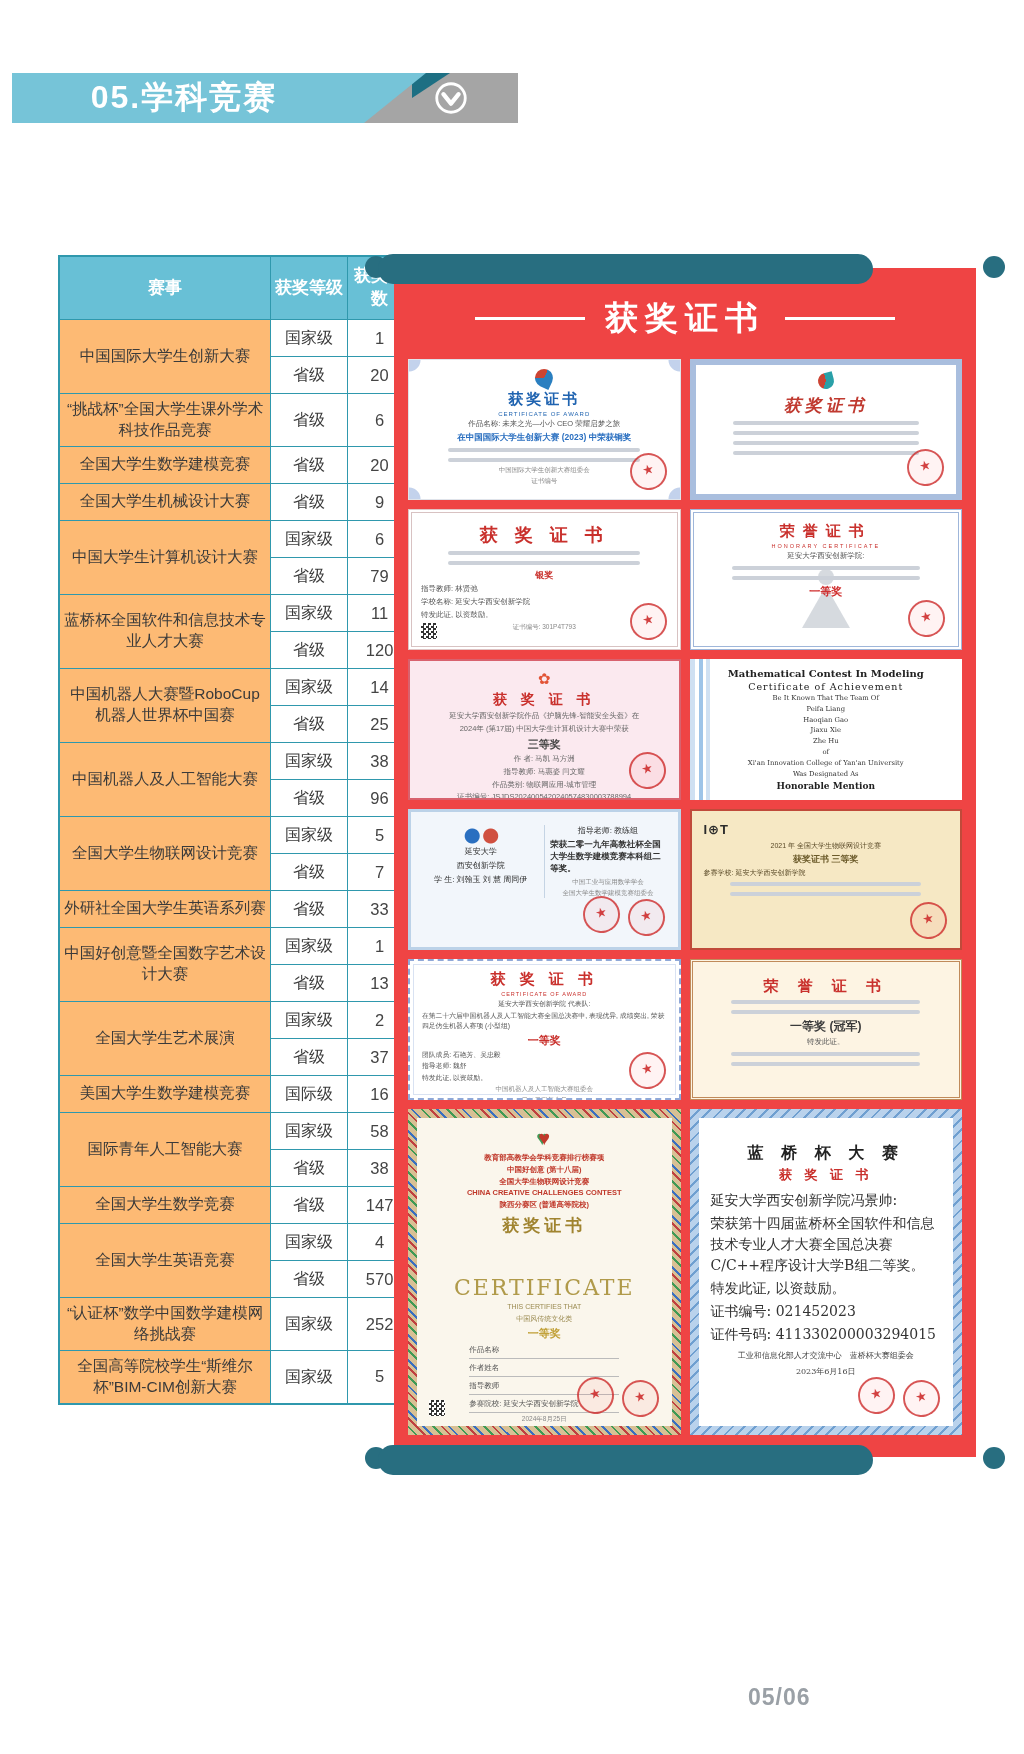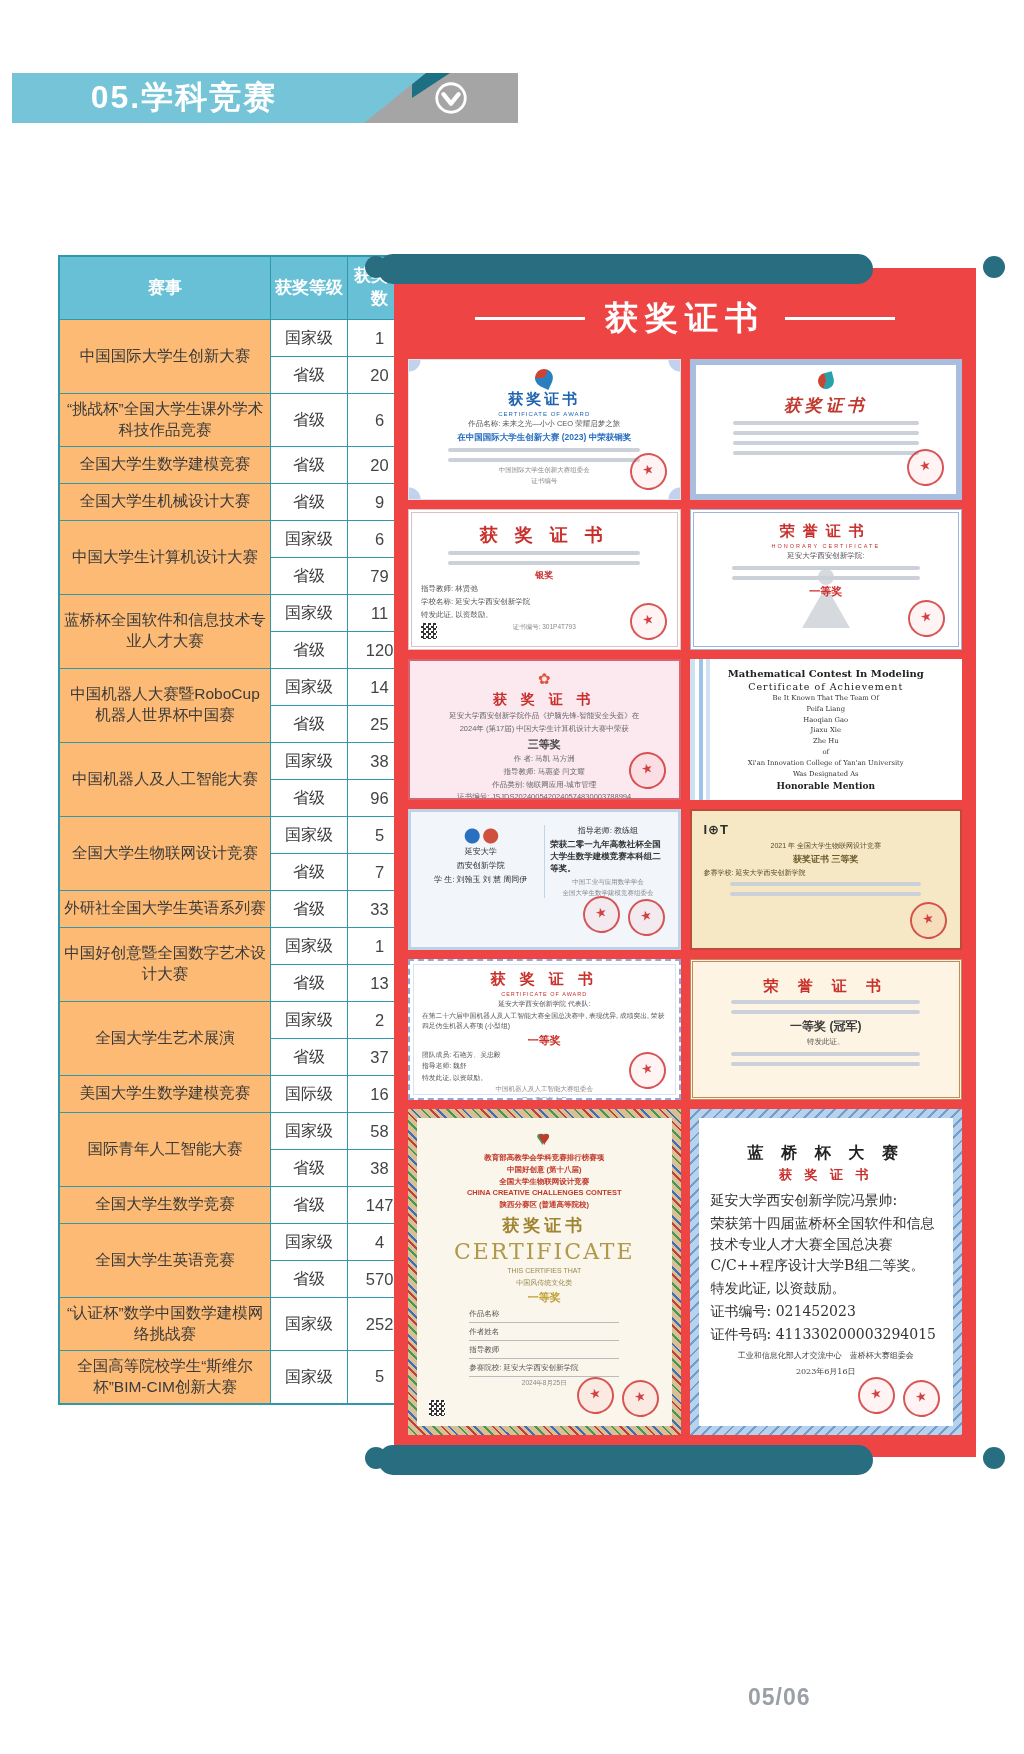--- a/index.html
+++ b/index.html
@@ -142,21 +142,21 @@
   .v9 .cl2{align-self:flex-start;}
 
   .v10{background:#fdf4e3;border:3px double #c08a5a;}
   .v10 .ctitle{color:#c9302c;font-family:"DejaVu Serif",serif;font-size:15px;letter-spacing:7px;margin-top:6px;}
   .v10 .caward{color:#3a3a3a;font-size:12px;}
 
   .v11{border:9px solid;background:#faf6ec;
        border-image:repeating-linear-gradient(45deg,#d8c094 0 5px,#3f9a55 5px 7px,#d8c094 7px 11px,#c04040 11px 13px,#d8c094 13px 16px,#3a6fc0 16px 18px) 9;}
   .v11 .ctop{font-size:7.5px;color:#c0392b;font-weight:bold;line-height:1.3;}
   .v11 .ctitle{color:#a08430;font-size:17px;letter-spacing:4px;margin-top:2px;}
-  .v11 .csub{font-family:"DejaVu Serif",serif;font-size:22px;color:#b09a4a;letter-spacing:2px;}
+  .v11 .csub{font-family:"DejaVu Serif",serif;font-size:22px;color:#b09a4a;letter-spacing:2px;margin-top:36px;}
   .v11 .cline{font-size:7px;color:#9a8a50;}
   .v11 .caward{color:#c2a23a;font-size:11px;}
   .v11 .cl2{font-size:7.5px;color:#555;border-bottom:1px solid #bbb;width:65%;text-align:left;padding:2px 0;}
 
   .v12{border:9px solid;font-family:"DejaVu Serif",serif;
        border-image:repeating-linear-gradient(135deg,#b9d2ec 0 6px,#6f9fd0 6px 8px) 9;}
   .v12 .ctitle{font-size:16px;color:#222;letter-spacing:6px;margin-top:16px;font-weight:bold;}
   .v12 .csub{font-size:13px;color:#c9302c;letter-spacing:4px;font-weight:bold;margin-bottom:4px;}
   .v12 .cline{font-size:14px;color:#333;text-align:left;align-self:stretch;line-height:1.5;}
   .v12 .cfoot{font-size:8px;color:#444;margin-top:3px;}

